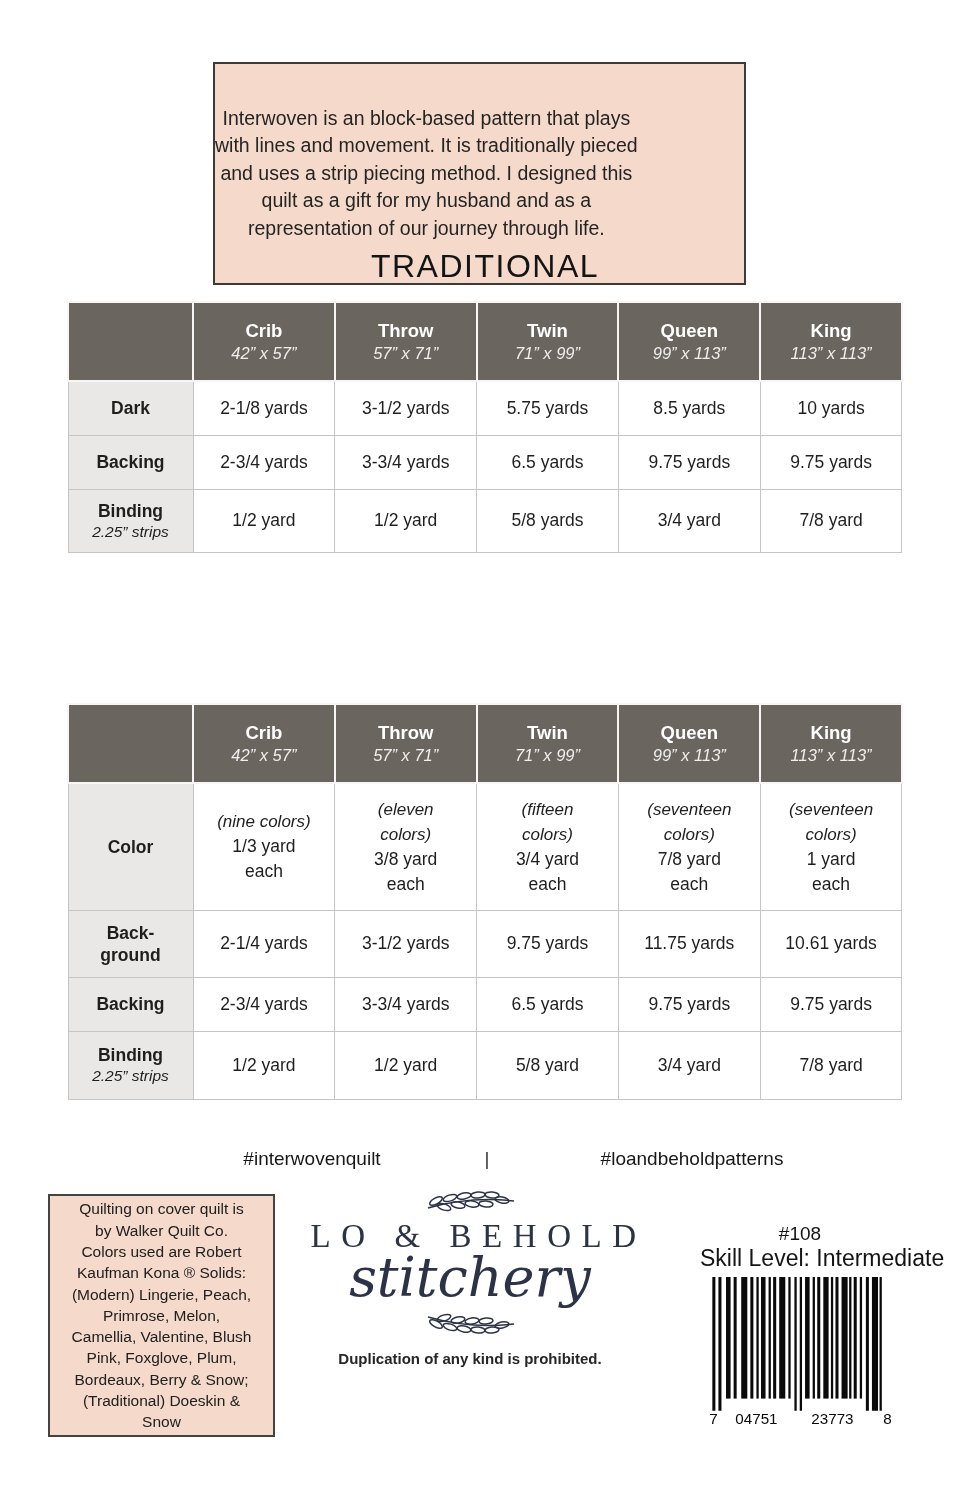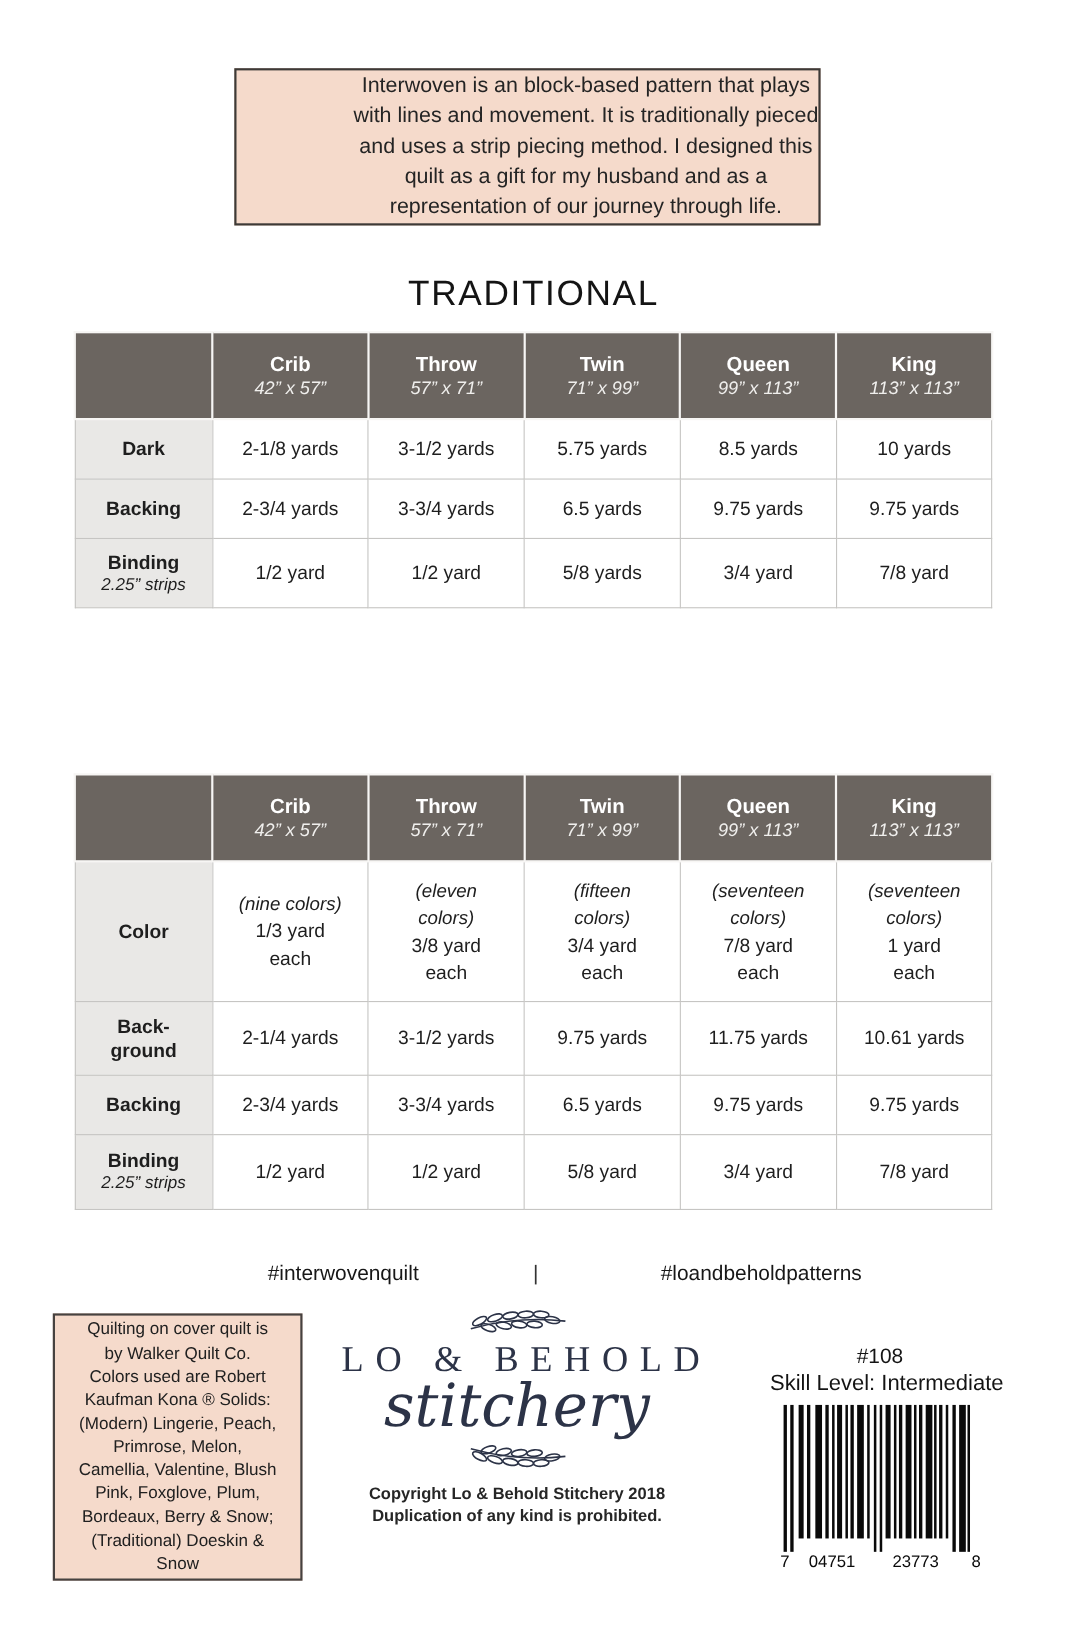--- a/index.html
+++ b/index.html
@@ -8,23 +8,23 @@
     font-family:"Liberation Sans", sans-serif;
     color:#1e1e1e;
     width:970px; height:1500px;
     position:relative;
     overflow:hidden;
   }
   .pre { white-space:pre-line; }
 
   
   .intro-box {
-    position:absolute; left:213px; top:62px; width:533px; height:143px;
+    position:absolute; left:213px; top:62px; width:533px; height:223px;
     background:#f5dacb; border:2px solid #3d3a37;
-    display:flex; align-items:center; justify-content:flex-end;
+    display:flex; align-items:center; justify-content:flex-start;
   }
   .intro-box p {
     font-size:19.5px; line-height:27.5px; text-align:center; color:#242424;
   }
 
   
   .section { position:absolute; left:0; width:970px; }
   .section-traditional { top:248px; }
   .section-modern { top:684px; }
   .section h2 {
@@ -87,21 +87,21 @@
   .logo-script {
     font-family:"DejaVu Serif", serif; font-style:italic; font-weight:400;
     font-size:54px; line-height:62px; margin-top:-8px;
   }
   .laurel { display:block; margin:0 auto; }
   .laurel-bottom { transform:scaleY(-1); margin-top:2px; }
   .copyright { margin-top:12px; color:#262626; font-size:15px; line-height:20px; font-weight:700; }
 
   .product-block { position:absolute; left:700px; top:1222px; width:200px; text-align:center; color:#141414; }
   .item-number { font-size:19px; line-height:24px; }
-  .skill-level { font-size:20px; line-height:24px; white-space:nowrap; }
+  .skill-level { font-size:23px; line-height:24px; white-space:nowrap; }
   .barcode { margin-top:7px; }
 </style>
 </head>
 <body>
 
 <div class="intro-box">
   <p class="pre">Interwoven is an block-based pattern that plays
 with lines and movement. It is traditionally pieced
 and uses a strip piecing method. I designed this
 quilt as a gift for my husband and as a
@@ -319,21 +319,20 @@
     <ellipse cx="44" cy="8" rx="7" ry="3" transform="rotate(-10 44 8)"></ellipse>
     <ellipse cx="58" cy="7" rx="7" ry="3" transform="rotate(-4 58 7)"></ellipse>
     <ellipse cx="72" cy="7" rx="7" ry="3" transform="rotate(4 72 7)"></ellipse>
     <ellipse cx="24" cy="19" rx="7" ry="3" transform="rotate(18 24 19)"></ellipse>
     <ellipse cx="38" cy="17" rx="7" ry="3" transform="rotate(12 38 17)"></ellipse>
     <ellipse cx="52" cy="16" rx="7" ry="3" transform="rotate(8 52 16)"></ellipse>
     <ellipse cx="66" cy="16" rx="7" ry="3" transform="rotate(4 66 16)"></ellipse>
     <ellipse cx="82" cy="12" rx="7" ry="3" transform="rotate(10 82 12)"></ellipse>
   </svg>
   <div class="copyright">
-    <div>Copyright Lo &amp; Behold Stitchery 2018</div>
     <div>Duplication of any kind is prohibited.</div>
   </div>
 </div>
 
 <div class="product-block">
   <div class="item-number">#108</div>
   <div class="skill-level">Skill Level: Intermediate</div>
   <svg class="barcode" width="183" height="152" viewBox="0 0 120 100">
     <g fill="#0a0a0a">
       <rect x="2" y="0" width="2" height="88"></rect>

